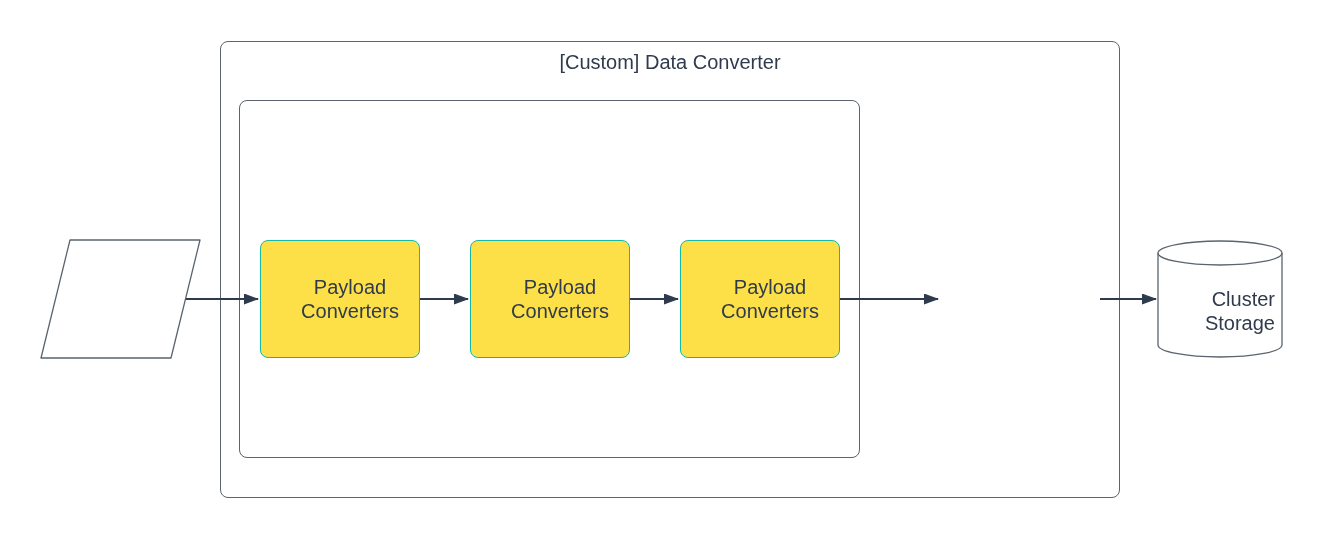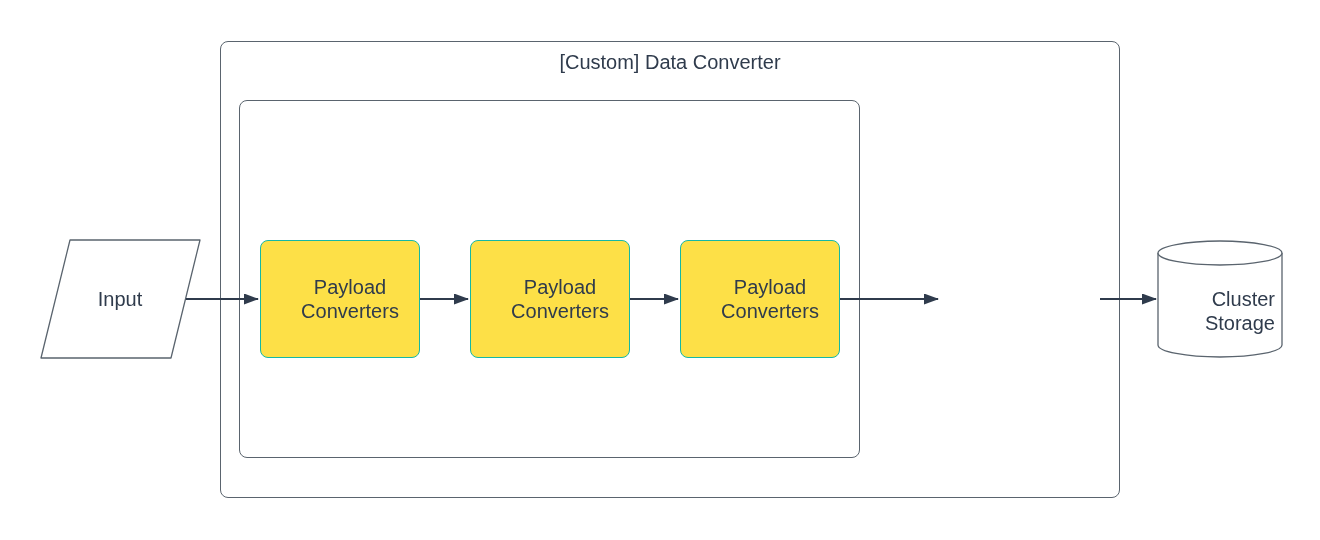--- a/index.html
+++ b/index.html
@@ -111,17 +111,16 @@
 
   <div class="node-box" style="left:470px; top:240px; width:160px; height:118px;">
     <div class="node-label">Payload Converters</div>
   </div>
 
   <div class="node-box" style="left:680px; top:240px; width:160px; height:118px;">
     <div class="node-label">Payload Converters</div>
   </div>
 
 
-  <div class="shape-label" style="left:60px; top:240px; width:120px; height:118px;">Input</div>
 
   <div class="shape-label" style="left:1165px; top:265px; width:110px; height:92px;text-align:right;">Cluster Storage</div>
 
 </div>
 
 </body></html>

